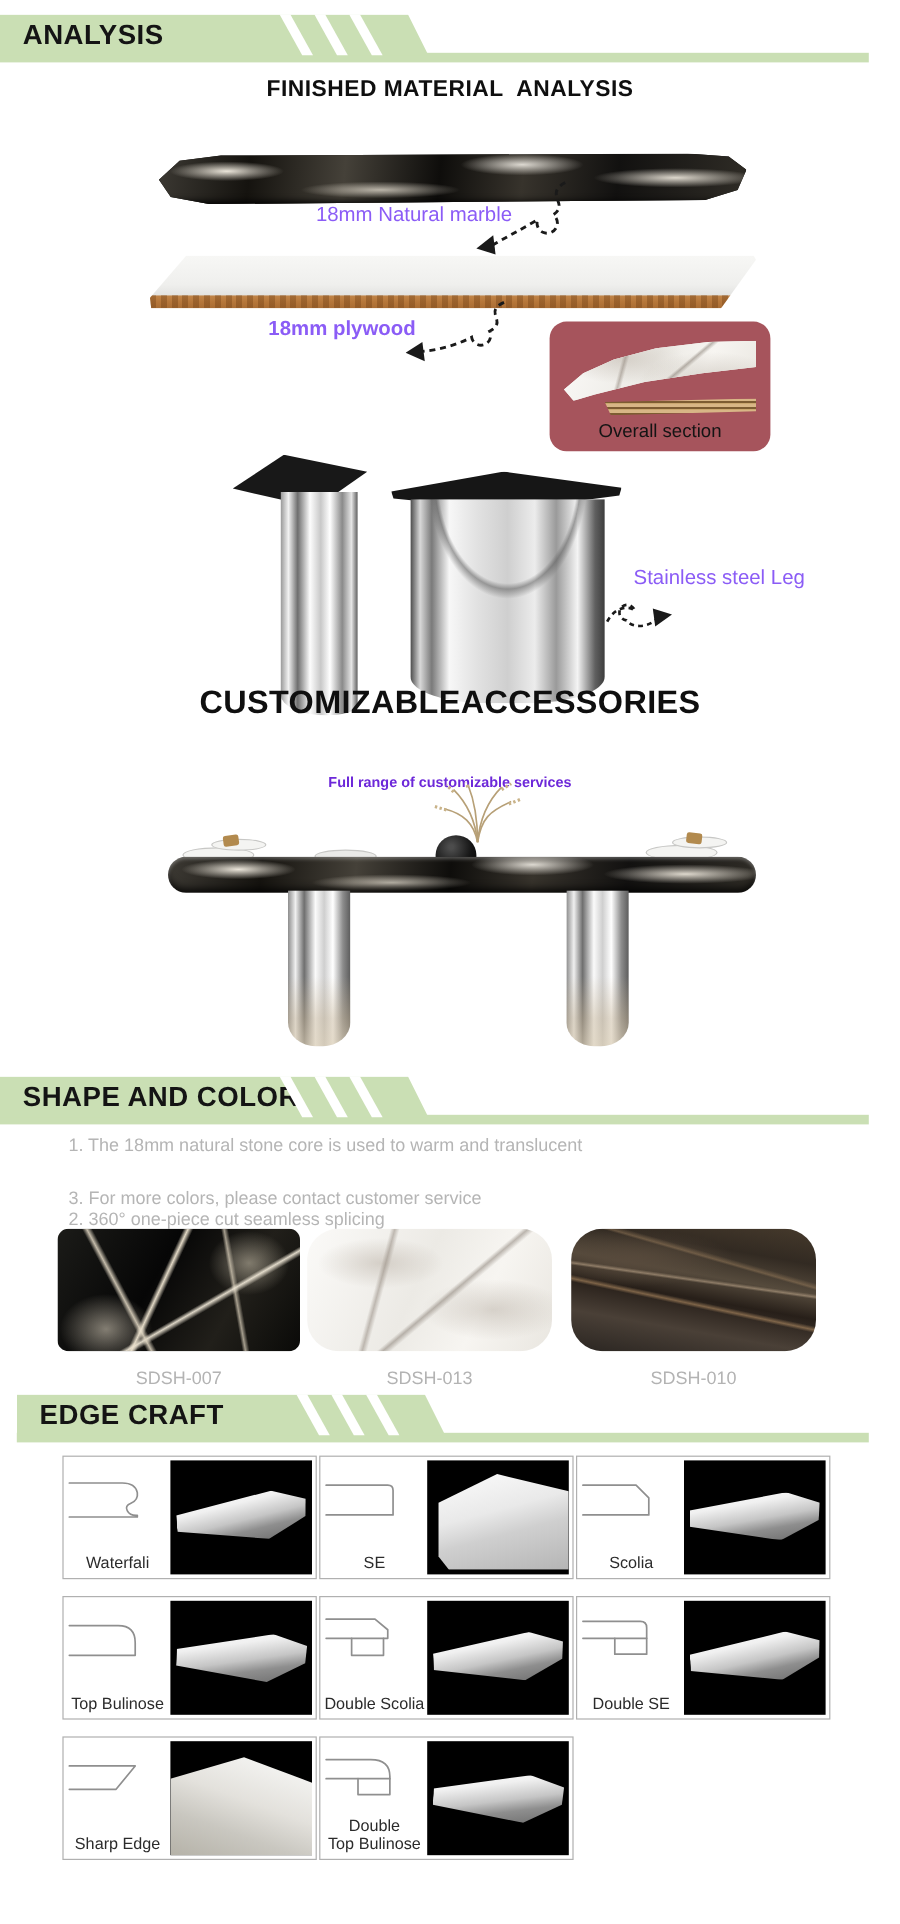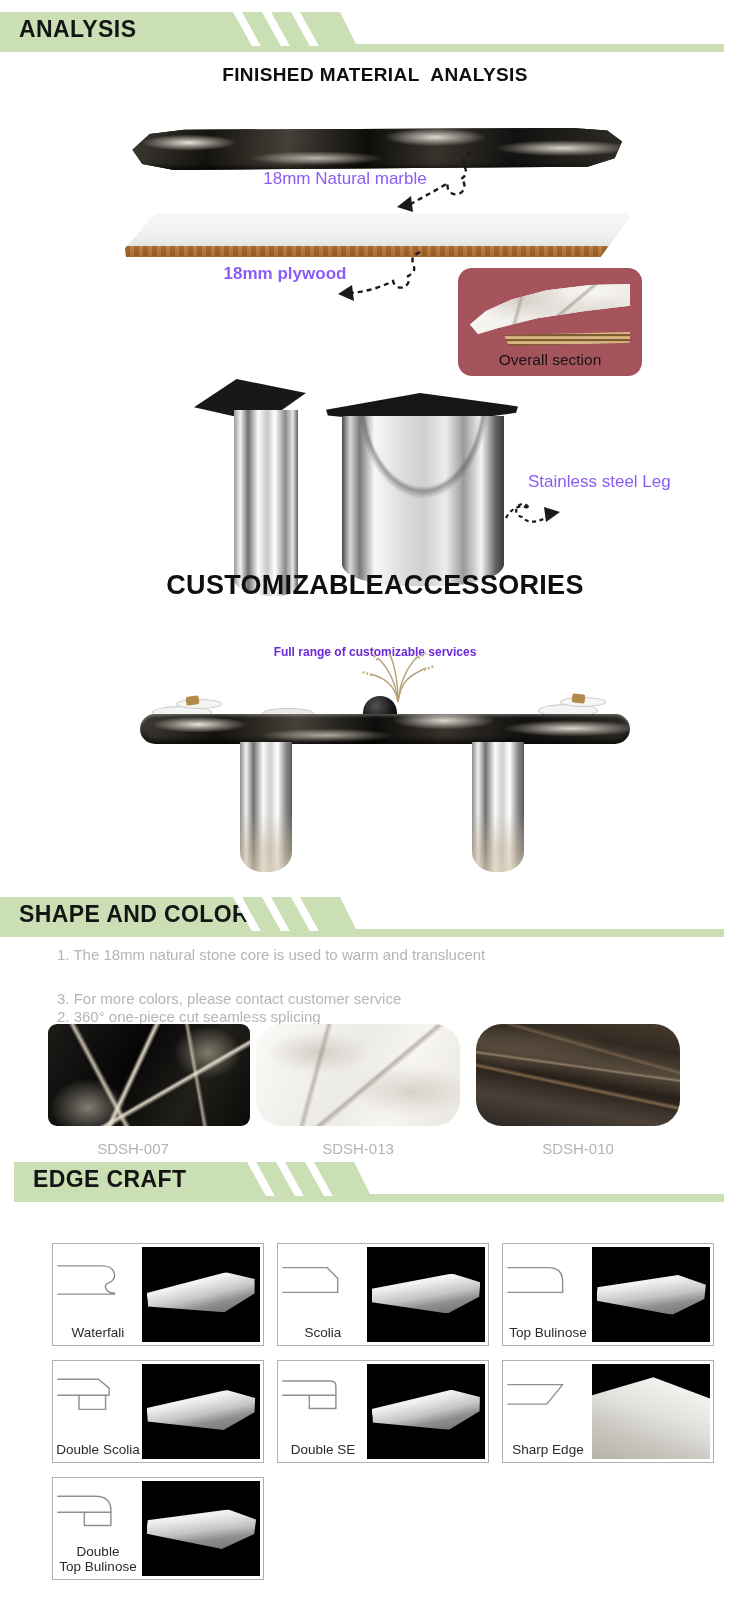--- a/index.html
+++ b/index.html
@@ -88,22 +88,22 @@
       radial-gradient(ellipse 64% 95% at 50% -12%,rgba(0,0,0,0) 56%,rgba(92,92,92,.55) 59%,rgba(0,0,0,0) 64%),
       linear-gradient(90deg,#4a4a4a 0%,#d8d8d8 5%,#7a7a7a 11%,#f7f7f7 20%,#e2e2e2 34%,#cfcfcf 50%,#ececec 64%,#9a9a9a 75%,#f4f4f4 86%,#606060 95%,#3c3c3c 100%);
   }
   .chrome-table{
     background-image:
       linear-gradient(180deg,rgba(0,0,0,0) 55%,rgba(196,178,148,.45) 82%,rgba(214,200,174,.65) 100%),
       linear-gradient(90deg,#8d8d8d 0%,#efefef 12%,#6f6f6f 26%,#fafafa 44%,#cfcfcf 58%,#ffffff 72%,#8c8c8c 88%,#5c5c5c 100%);
   }
 
   
-  .grid{position:absolute;left:52px;top:1243px;width:643px;display:grid;
-    grid-template-columns:repeat(3,212px);grid-auto-rows:103px;gap:14px 13px;}
+  .grid{position:absolute;left:52px;top:1213px;width:643px;display:grid;
+    grid-template-columns:repeat(3,212px);grid-auto-rows:103px;gap:14px 2px;}
   .cell{position:relative;border:1px solid var(--border-gray);background:#fff;}
   .cell-photo{position:absolute;right:3px;top:3px;bottom:3px;width:118px;background:#000;overflow:hidden;}
   .cell-draw{position:absolute;left:3px;top:7px;width:85px;height:58px;}
   .cell-draw svg{width:100%;height:100%;}
   .cell-label{position:absolute;left:0;bottom:4px;width:90px;text-align:center;font-size:13.5px;
     color:#2b2b2b;line-height:1.15;white-space:pre-line;}
   .v-slab{position:absolute;left:4%;top:28%;width:92%;height:42%;
     background:linear-gradient(170deg,#ffffff 0%,#f0f0f0 30%,#c5c5c5 55%,#8e8e8e 72%,#6b6b6b 100%);
     clip-path:polygon(0 38%,74% 0,100% 22%,99% 58%,70% 100%,0 72%);}
   .v-block{position:absolute;left:8%;top:12%;width:92%;height:84%;
@@ -236,21 +236,21 @@
   </div>
 
   <div class="abs note" style="left:57px;top:946px;">1. The 18mm natural stone core is used to warm and translucent</div>
   <div class="abs note" style="left:57px;top:968px;margin-top:40px;">2. 360° one-piece cut seamless splicing</div>
   <div class="abs note" style="left:57px;top:990px;">3. For more colors, please contact customer service</div>
 
   <div class="abs tex-black-veined" style="left:48px;top:1024px;width:202px;height:102px;border-radius:9px;"></div>
   <div class="abs tex-white" style="left:256px;top:1024px;width:204px;height:102px;border-radius:26px;"></div>
   <div class="abs tex-brown" style="left:476px;top:1024px;width:204px;height:102px;border-radius:26px;"></div>
 
-  <div class="abs ctr swatch-label" style="left:32px;top:1140px;width:202px;">SDSH-007</div>
+  <div class="abs ctr swatch-label" style="left:48px;top:1140px;width:202px;">SDSH-007</div>
   <div class="abs ctr swatch-label" style="left:256px;top:1140px;width:204px;">SDSH-013</div>
   <div class="abs ctr swatch-label" style="left:476px;top:1140px;width:204px;">SDSH-010</div>
 
   <div class="banner" style="top:1162px;margin-left:14px;">
     <div class="banner-strip"></div>
     <div class="banner-block">
       <span class="banner-title">EDGE CRAFT</span>
     </div>
     <i class="stripe" style="left:233px;"></i>
     <i class="stripe" style="left:262px;"></i>
@@ -264,20 +264,31 @@
         <svg viewBox="0 0 96 64">
             <path class="profile-stroke" d="M2 16 H52 Q64 16 66 25 Q67 32 60 35 Q54 37.5 56.5 42 Q59 47 66 46.5 L66 48 H2"></path>
           </svg>
       </div>
       <div class="cell-label">Waterfali</div>
       <div class="cell-photo">
           <div class="v-slab" style="transform:rotate(-4deg);"></div>
         </div>
     </div>
 
+    <div class="cell">
+      <div class="cell-draw">
+        <svg viewBox="0 0 96 64">
+            <path class="profile-stroke" d="M2 18 H60 Q65 18 65 23 V46 H2"></path>
+          </svg>
+      </div>
+      <div class="cell-label">SE</div>
+      <div class="cell-photo">
+          <div class="v-block"></div>
+        </div>
+    </div>
 
     <div class="cell">
       <div class="cell-draw">
         <svg viewBox="0 0 96 64">
             <path class="profile-stroke" d="M2 18 H52 L64 30 V46 H2"></path>
           </svg>
       </div>
       <div class="cell-label">Scolia</div>
       <div class="cell-photo">
           <div class="v-slab"></div>

